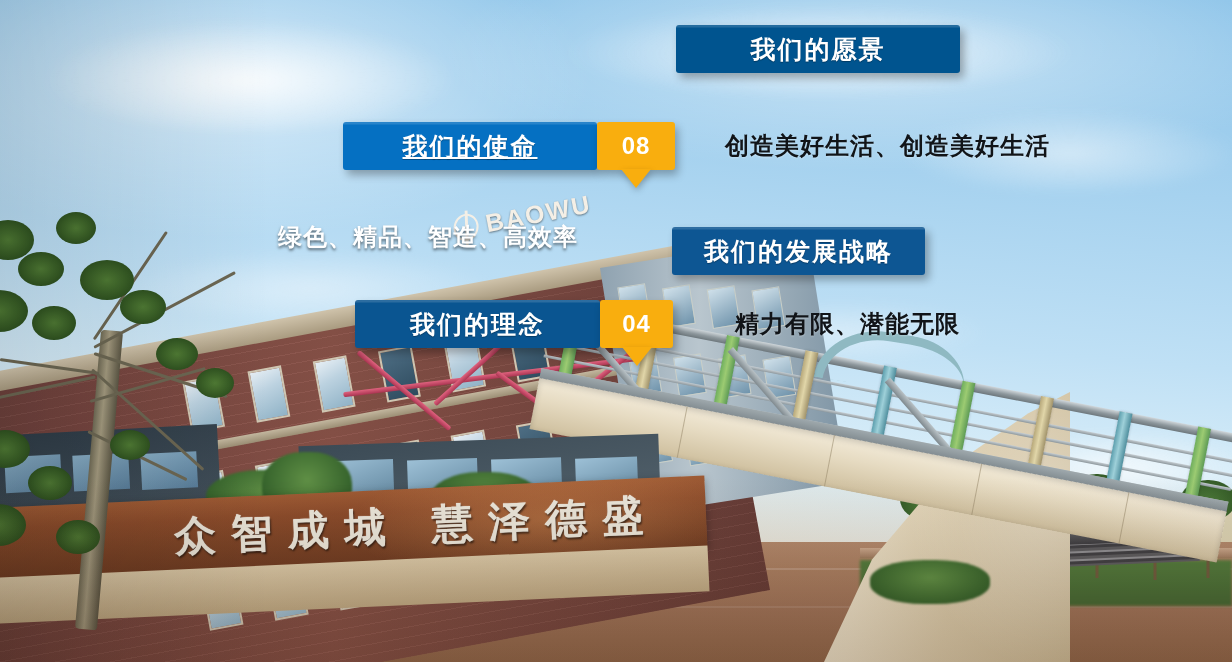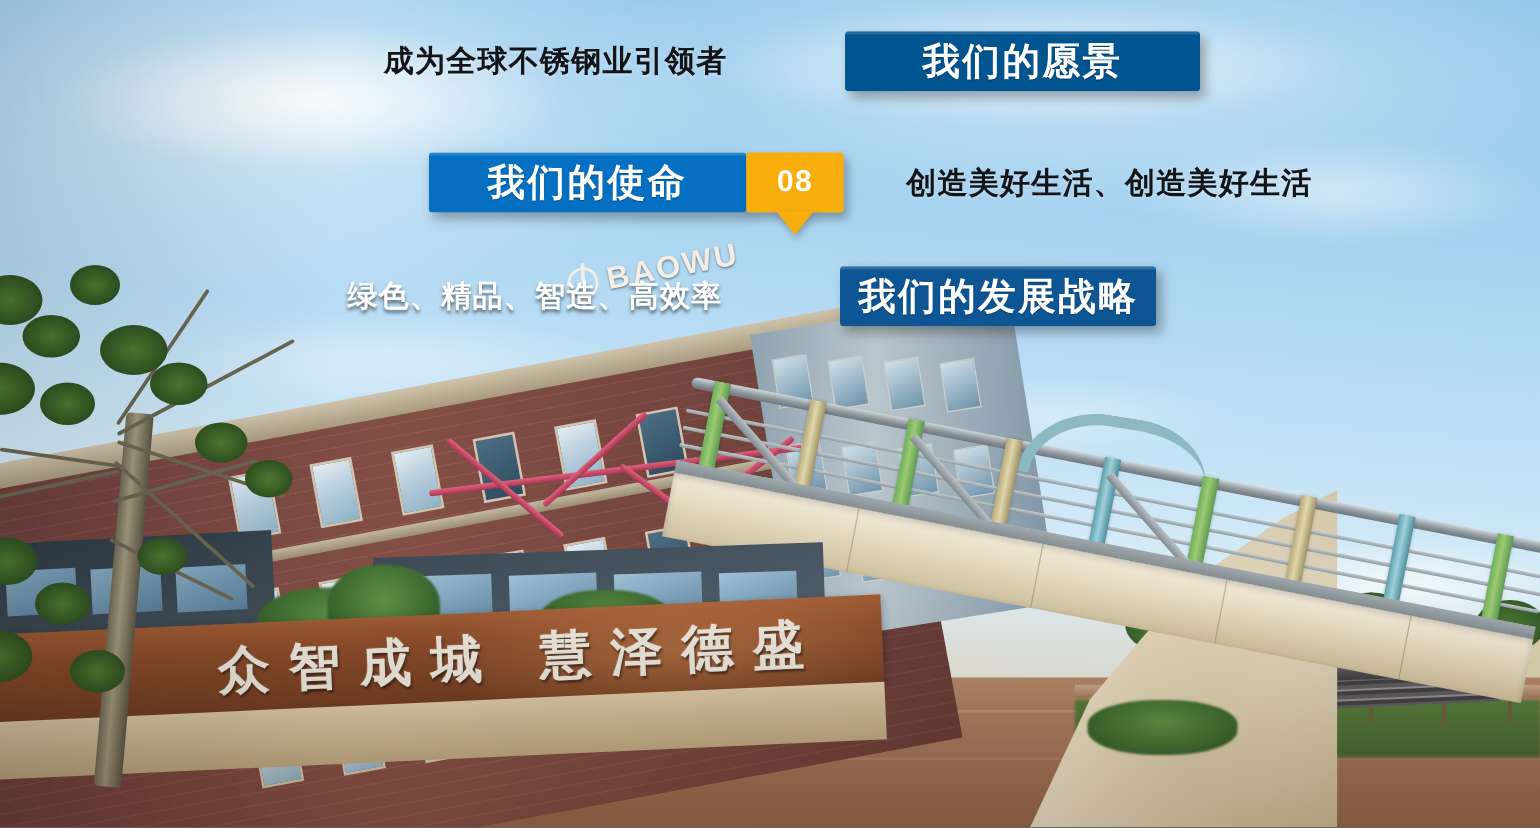--- a/index.html
+++ b/index.html
@@ -307,21 +307,21 @@
 
   
   .overlay{ position:absolute; inset:0; }
 
   .row{ position:absolute; height:48px; }
 
   
   .panel{
     position:absolute; top:0; height:48px;
     display:flex; align-items:center; justify-content:center;
-    color:#ffffff; font-weight:700; font-size:30px; letter-spacing:2px;
+    color:#ffffff; font-weight:700; font-size:25px; letter-spacing:2px;
     border-radius:3px;
     box-shadow:4px 5px 9px rgba(0,0,0,.30);
     text-shadow:0 1px 1px rgba(0,0,0,.30);
     white-space:nowrap;
     background:linear-gradient(180deg, rgba(255,255,255,.14) 0 2px, rgba(255,255,255,0) 3px), var(--pb,#0a5391);
   }
   
   .tag{
     position:absolute; top:0; height:48px;
     background:#f9ae0e;
@@ -550,30 +550,34 @@
       <div class="leafc" style="left:0px;top:404px;width:56px;height:42px;"></div>
       <div class="leafc" style="left:86px;top:420px;width:44px;height:34px;"></div>
     </div>
 
     <div class="vign"></div>
   </div>
 
   <div class="overlay">
 
     <div class="row" style="left:0;top:25px;width:1232px;">
-      <div class="cap dark right" style="left:230px;width:352px;">成为全球不锈钢业引领者</div>
       <div class="panel" style="left:676px;width:284px;--pb:#00548f;">我们的愿景</div>
     </div>
 
     <div class="row" style="left:0;top:122px;width:1232px;">
-      <div class="panel" style="left:343px;width:254px;--pb:#0570c2;">我们的使命</div>
+      <div class="panel" style="left:343px;width:254px;text-decoration:underline;--pb:#0570c2;">我们的使命</div>
       <div class="tag" style="left:597px;width:78px;">08</div>
       <div class="cap dark" style="left:725px;width:380px;">创造美好生活、创造美好生活</div>
     </div>
 
     <div class="row" style="left:0;top:213px;width:1232px;">
       <div class="cap light right" style="left:238px;width:340px;">绿色、精品、智造、高效率</div>
-      <div class="panel" style="left:672px;width:253px;--pb:#0d5693;">我们的发展战略</div>
-    </div>
-
+      <div class="panel" style="left:672px;width:253px;margin-top:14px;--pb:#0d5693;">我们的发展战略</div>
+    </div>
+
+    <div class="row" style="left:0;top:300px;width:1232px;">
+      <div class="panel" style="left:355px;width:245px;--pb:#0a5591;">我们的理念</div>
+      <div class="tag" style="left:600px;width:73px;">04</div>
+      <div class="cap dark" style="left:735px;width:320px;">精力有限、潜能无限</div>
+    </div>
 
   </div>
 </div>
 
 </body></html>

